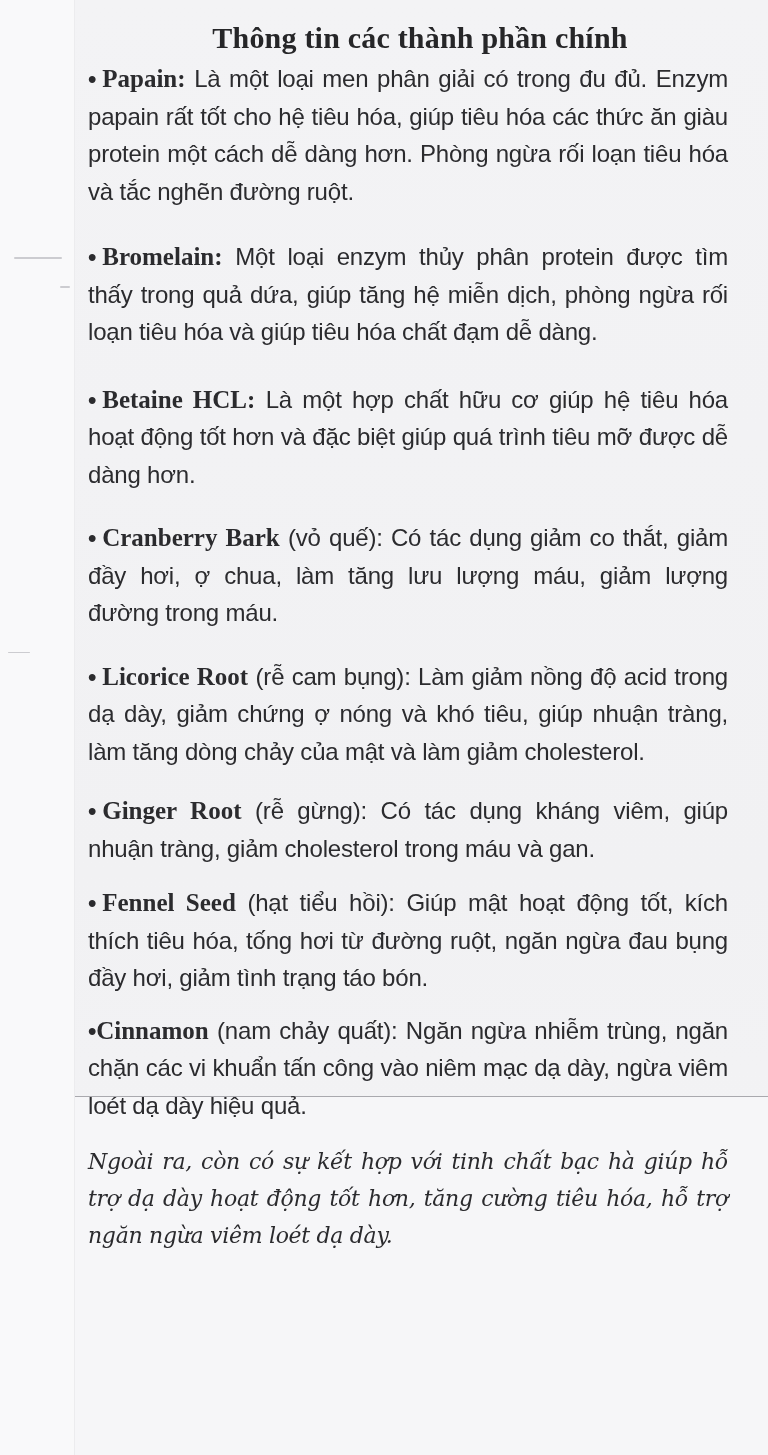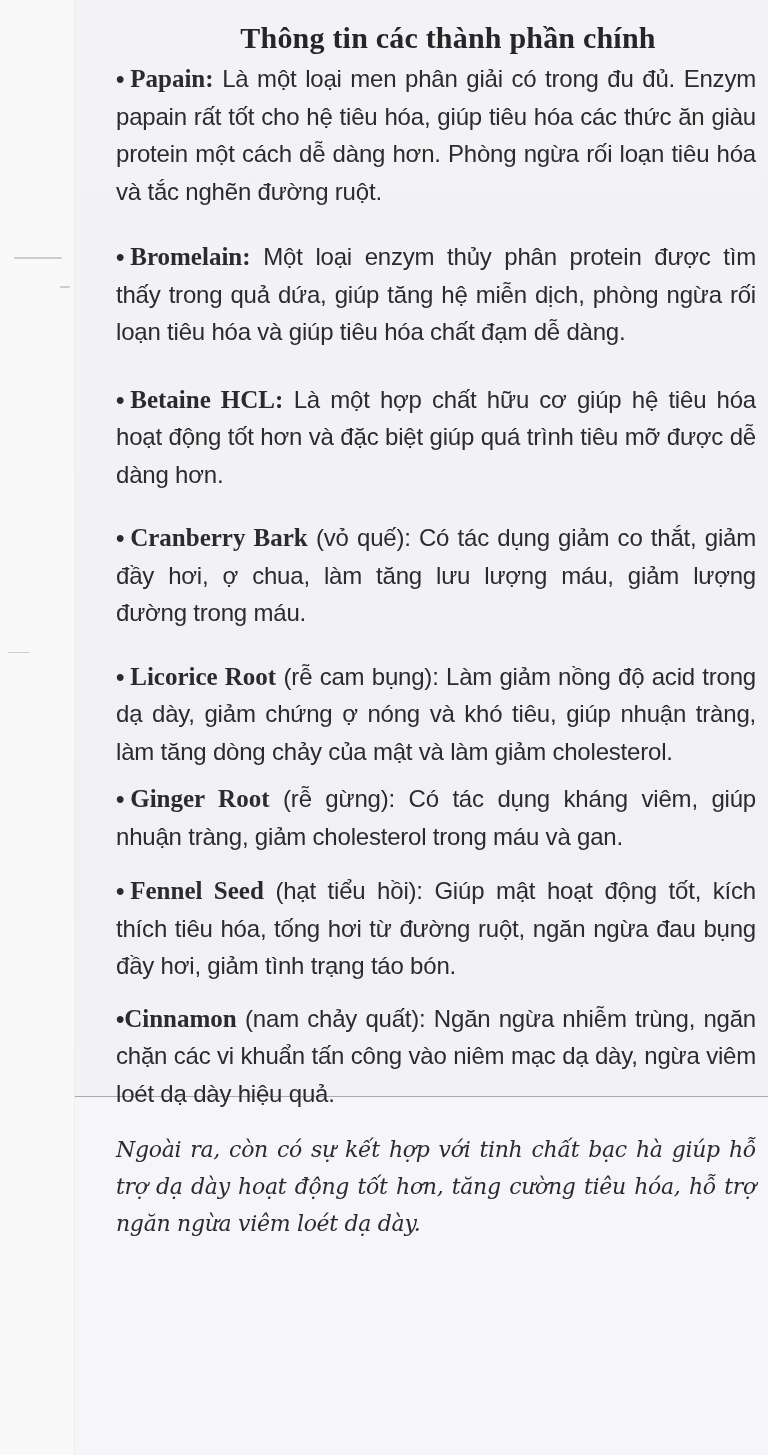--- a/index.html
+++ b/index.html
@@ -48,21 +48,21 @@
     .fold-shade {
       position: absolute;
       left: 75px;
       top: 1097px;
       width: 693px;
       height: 358px;
       background: #f6f6f8;
     }
     .content {
       position: absolute;
-      left: 116px;
+      left: 88px;
       top: 18px;
       width: 640px;
     }
     .title {
       font-family: "Liberation Serif", "DejaVu Serif", serif;
       font-weight: bold;
       font-size: 30px;
       line-height: 40px;
       text-align: center;
       color: #262628;
@@ -88,21 +88,21 @@
       letter-spacing: 0;
     }
     .item .note {
       font-weight: normal;
     }
     #item-papain { margin-top: 2px; }
     #item-bromelain { margin-top: 28px; }
     #item-betaine { margin-top: 30px; }
     #item-cinnamon { margin-top: 26px; }
     #item-licorice { margin-top: 26px; }
-    #item-ginger { margin-top: 10px; }
+    #item-ginger { margin-top: 22px; }
     #item-fennel { margin-top: 17px; }
     #item-cranberry { margin-top: 15px; }
     .closing {
       font-family: "DejaVu Serif", "Liberation Serif", serif;
       font-style: italic;
       font-size: 22px;
       line-height: 37px;
       text-align: justify;
       color: #2b2b2e;
       margin-top: 19px;

